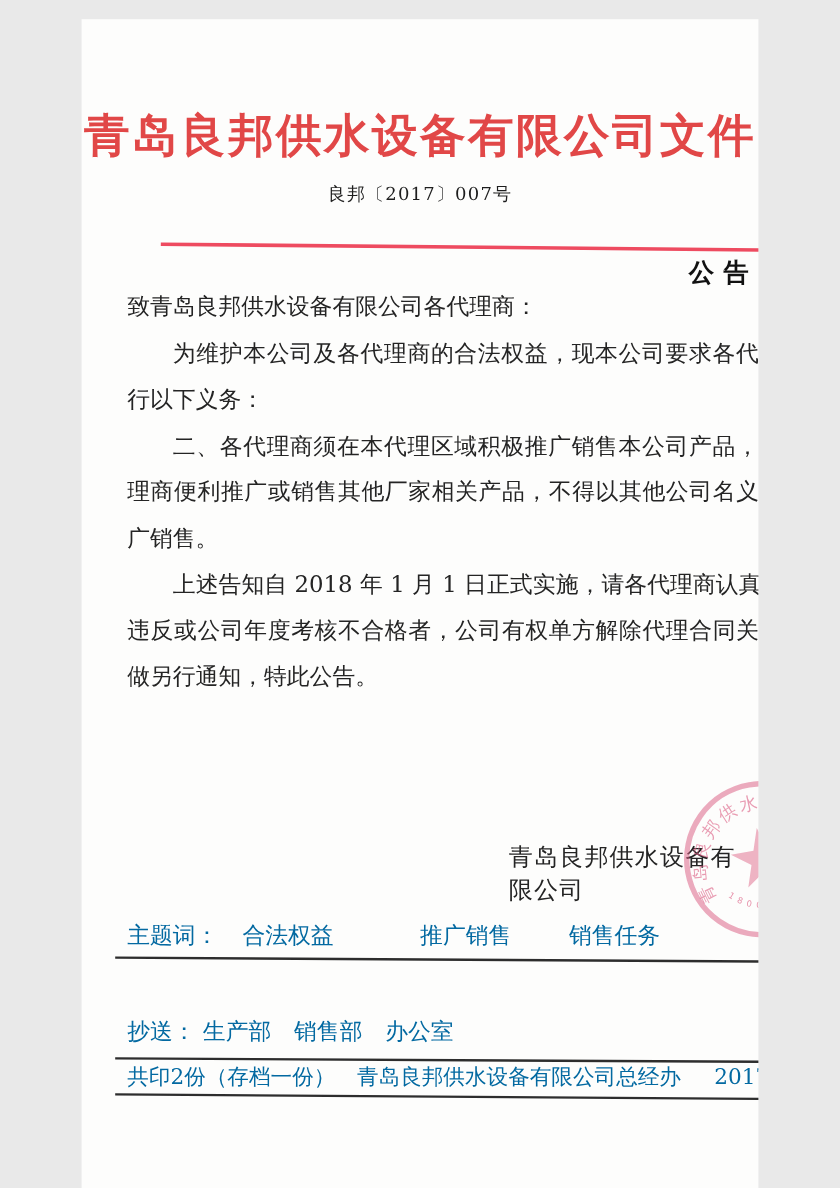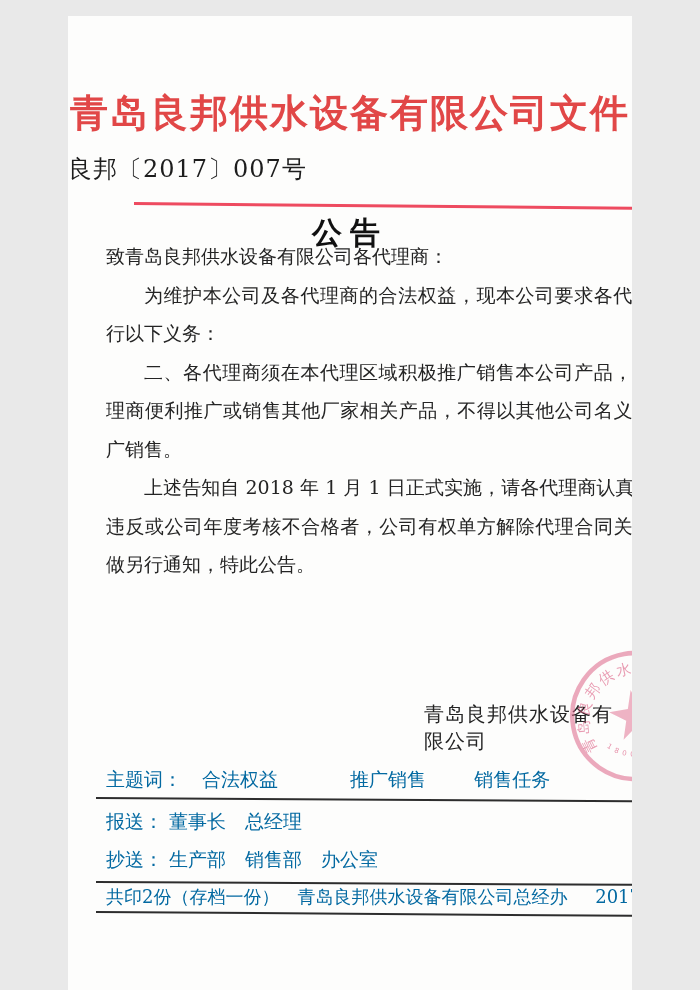--- a/index.html
+++ b/index.html
@@ -14,32 +14,32 @@
   }
   
   .org-title{
     position:absolute;top:72px;left:0;right:0;
     text-align:center;
     font-size:38px;font-weight:600;letter-spacing:2px;
     color:#e14747;
   }
   .doc-number{
     position:absolute;top:137px;left:0;right:0;
-    text-align:left;
-    font-size:24px;letter-spacing:1px;color:#1d1d1d;
+    text-align:center;
+    font-size:15px;letter-spacing:1px;color:#1d1d1d;
   }
   .red-rule{
     position:absolute;top:186px;left:66px;width:564px;height:3px;
     background:#ee4b60;
     transform:rotate(0.55deg);transform-origin:left center;
   }
   .doc-title{
     position:absolute;top:197px;left:0;right:0;
-    text-align:center;
-    font-size:30px;font-weight:700;letter-spacing:8px;color:#111;
+    text-align:right;
+    font-size:21px;font-weight:700;letter-spacing:8px;color:#111;
   }
   
   .body-text{
     position:absolute;top:221px;left:38px;width:624px;
     font-size:19px;line-height:38.5px;
     text-align:justify;color:#242424;
   }
   .body-text p{margin:0;}
   .body-text p.indent{text-indent:2em;}
   
@@ -115,24 +115,20 @@
   </svg>
 
   <div class="footer-row subject-row">
     <span>主题词：</span>
     <span class="subj s0">合法权益</span>
     <span class="subj s1">推广销售</span>
     <span class="subj s2">销售任务</span>
   </div>
   <div class="hline subject-line"></div>
 
-  <div class="footer-row submit-row">
-    <span>报送：</span>
-    <span>董事长　总经理</span>
-  </div>
 
   <div class="footer-row copy-row">
     <span>抄送：</span>
     <span>生产部　销售部　办公室</span>
   </div>
 
   <div class="hline print-top-line"></div>
   <div class="footer-row print-row">
     <span>共印2份（存档一份）　青岛良邦供水设备有限公司总经办</span>
     <span class="print-date">2017年12月30日印发</span>

